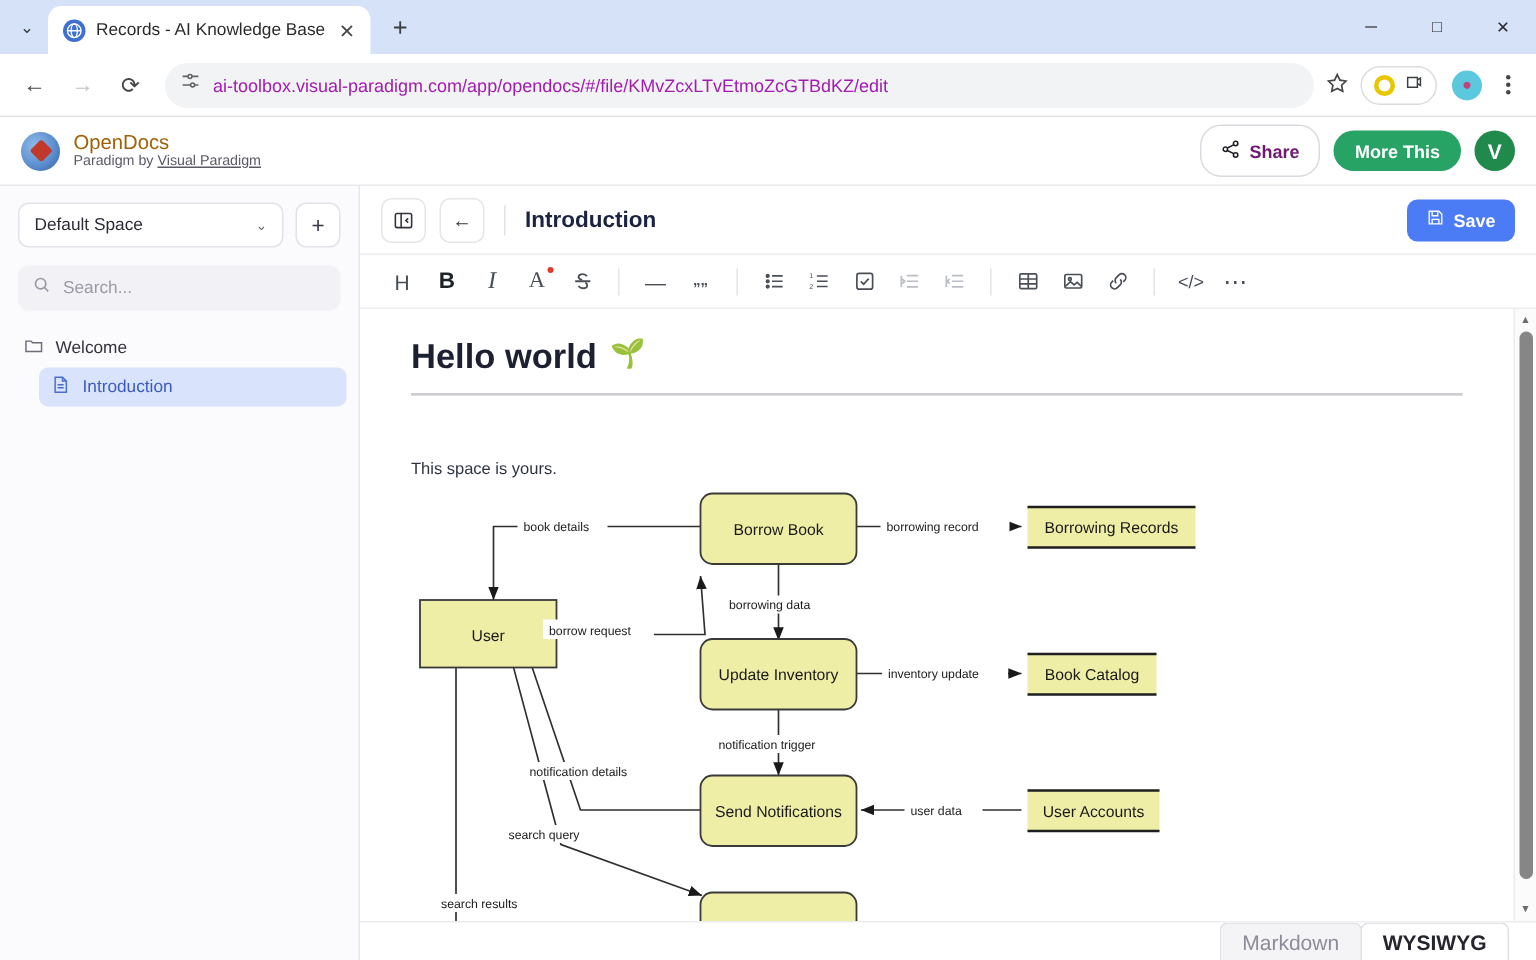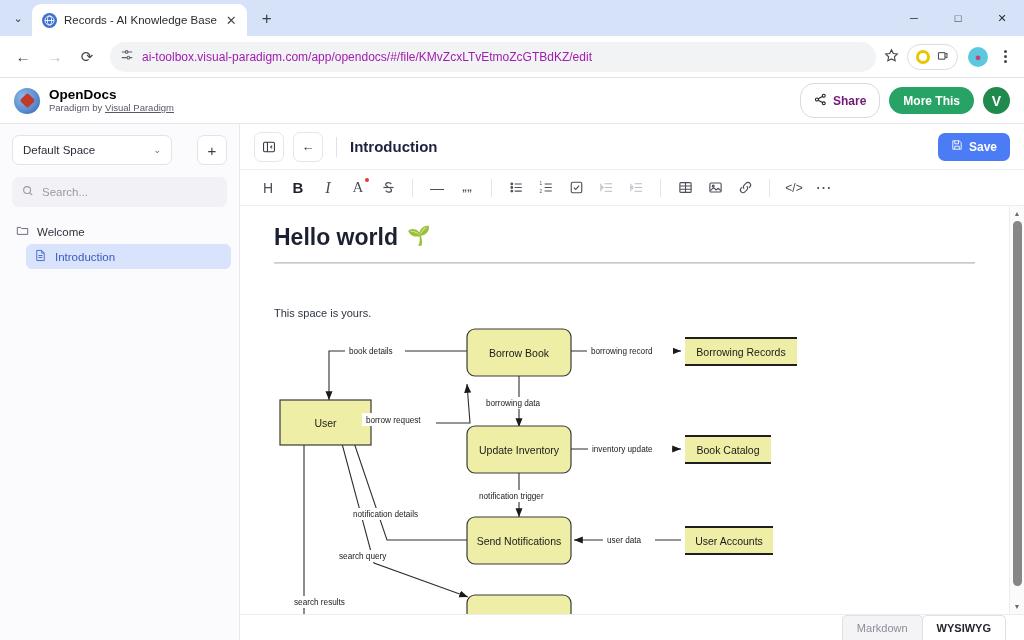--- a/index.html
+++ b/index.html
@@ -101,21 +101,21 @@
     width: 26px; height: 26px; border-radius: 50%;
     background: radial-gradient(circle at 35% 35%, #8fb9e8 0%, #5d8fd0 55%, #2f5fa6 100%);
     display: flex; align-items: center; justify-content: center; margin-right: 9px;
     flex: 0 0 26px;
   }
   .brandlogo .diamond {
     width: 11px; height: 11px; background: #c0392b; transform: rotate(45deg);
     border-radius: 2px;
   }
   .brandtxt { display: flex; flex-direction: column; line-height: 1.15; }
-  .brandname { font-size: 13.5px; font-weight: bold; color: #000000; }
+  .brandname { font-size: 13.5px; font-weight: normal; color: #a16207; }
   .brandsub { font-size: 9.5px; color: #5a5a66; }
   .brandsub u { text-decoration: underline; }
   .hdrspacer { flex: 1; }
   .share-btn {
     height: 35px; border: 1px solid #d9dbe0; border-radius: 14px;
     display: flex; align-items: center; gap: 6px; padding: 0 13px;
     font-size: 12px; font-weight: bold; color: #701a75; background: #fff;
   }
   .moreapps-btn {
     height: 27px; border-radius: 14px; background: #27a366;
@@ -128,21 +128,21 @@
     display: flex; align-items: center; justify-content: center; margin-left: 9px;
   }
 
   .body { flex: 1; display: flex; min-height: 0; }
 
   
   .sidebar {
     width: 240px; flex: 0 0 240px; background: #fbfbfd;
     border-right: 1px solid #e8e8ec; display: flex; flex-direction: column;
   }
-  .space-row { display: flex; align-items: flex-start; gap: 25px; padding: 11px 12px 6px 12px; }
+  .space-row { display: flex; align-items: flex-start; gap: 8px; padding: 11px 12px 6px 12px; }
   .space-select {
     flex: 1; height: 30px; border: 1px solid #e2e2e8; border-radius: 7px;
     background: #fff; display: flex; align-items: center; padding: 0 10px;
     font-size: 11.5px; color: #2b2b36;
   }
   .space-select .chev { margin-left: auto; font-size: 9px; color: #6b6b78; }
   .space-add {
     width: 30px; height: 30px; border: 1px solid #e2e2e8; border-radius: 7px;
     background: #fff; display: flex; align-items: center; justify-content: center;
     font-size: 15px; color: #3a3a46; font-weight: 300;
@@ -224,21 +224,21 @@
     width: 9px; background: #868686; border-radius: 5px; margin: 2px 0;
   }
   .sc-track { flex: 1; width: 9px; }
 
   .statusbar {
     height: 26px; flex: 0 0 26px; display: flex; align-items: flex-end;
     justify-content: flex-end; padding: 0 18px 0 0; background: #fff;
     border-top: 1px solid #ededf0;
   }
   .mode-tab {
-    height: 21px; padding: 12px 14px; font-size: 11px; display: flex;
+    height: 21px; padding: 12px 14px; font-size: 14px; display: flex;
     align-items: center; border: 1px solid #e0e0e5; border-bottom: none;
     border-radius: 5px 5px 0 0; background: #f4f4f7; color: #8d8d99;
   }
   .mode-tab.active { background: #fff; color: #25252e; font-weight: bold; margin-left: -1px; }
 </style>
 </head>
 <body>
 
 <div class="browser">
 

